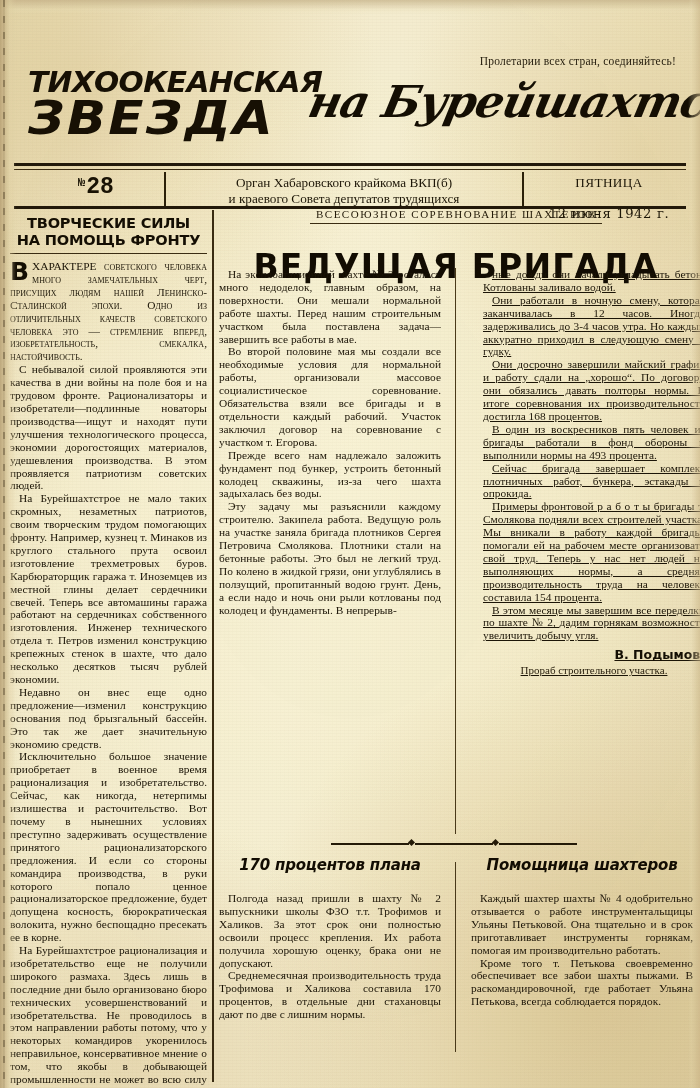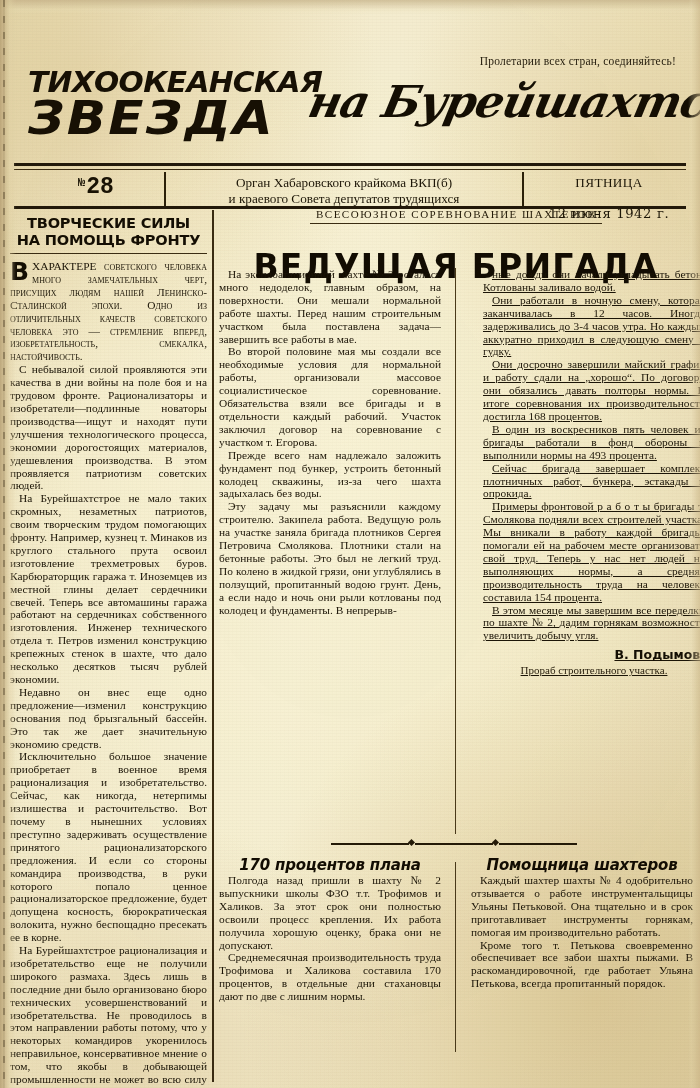--- a/index.html
+++ b/index.html
@@ -147,21 +147,21 @@
   .ornament .bar{position:absolute;top:5px;height:2px;background:#241a07;}
 
   
   .bottom{position:absolute;left:219px;top:856px;width:474px;height:226px;}
   .bbox{position:absolute;top:0;width:222px;}
   .bbox.left{left:0;}
   .bbox.right{left:252px;}
   .bdiv{position:absolute;left:236px;top:6px;width:1px;height:190px;background:#4a3a1a;}
   .b-head{
     font-family:"DejaVu Sans",sans-serif;font-weight:bold;font-style:italic;
-    font-size:15px;text-align:center;color:#120c02;margin-bottom:0;letter-spacing:-.2px;
+    font-size:15px;text-align:center;color:#120c02;margin-bottom:18px;letter-spacing:-.2px;
   }
   .fade{position:absolute;inset:0;pointer-events:none;
     background:radial-gradient(ellipse 80% 70% at 50% 45%, rgba(255,252,235,.12), rgba(160,132,78,.10) 100%);
     mix-blend-mode:multiply;opacity:.55;}
 </style>
 </head>
 <body>
 
 <div id="paper"></div>
 <div id="grain"></div>
@@ -265,21 +265,21 @@
       <div class="body-txt">
         <p>Полгода назад пришли в шахту № 2 выпускники школы ФЗО т.т. Трофимов и Халиков. За этот срок они полностью освоили процесс крепления. Их работа получила хорошую оценку, брака они не допускают.</p>
         <p>Среднемесячная производительность труда Трофимова и Халикова составила 170 процентов, в отдельные дни стахановцы дают по две с лишним нормы.</p>
       </div>
     </div>
 
     <div class="bbox right">
       <div class="b-head">Помощница шахтеров</div>
       <div class="body-txt">
         <p>Каждый шахтер шахты № 4 одобрительно отзывается о работе инструментальщицы Ульяны Петьковой. Она тщательно и в срок приготавливает инструменты горнякам, помогая им производительно работать.</p>
-        <p>Кроме того т. Петькова своевременно обеспечивает все забои шахты пыжами. В раскомандировочной, где работает Ульяна Петькова, всегда пропитанный порядок.</p>
+        <p>Кроме того т. Петькова своевременно обеспечивает все забои шахты пыжами. В раскомандировочной, где работает Ульяна Петькова, всегда соблюдается порядок.</p>
       </div>
     </div>
   </div>
 
 </div>
 
 <div id="edgeT"></div>
 <div id="edgeL"></div>
 <div id="edgeR"></div>
 <div class="fade"></div>

